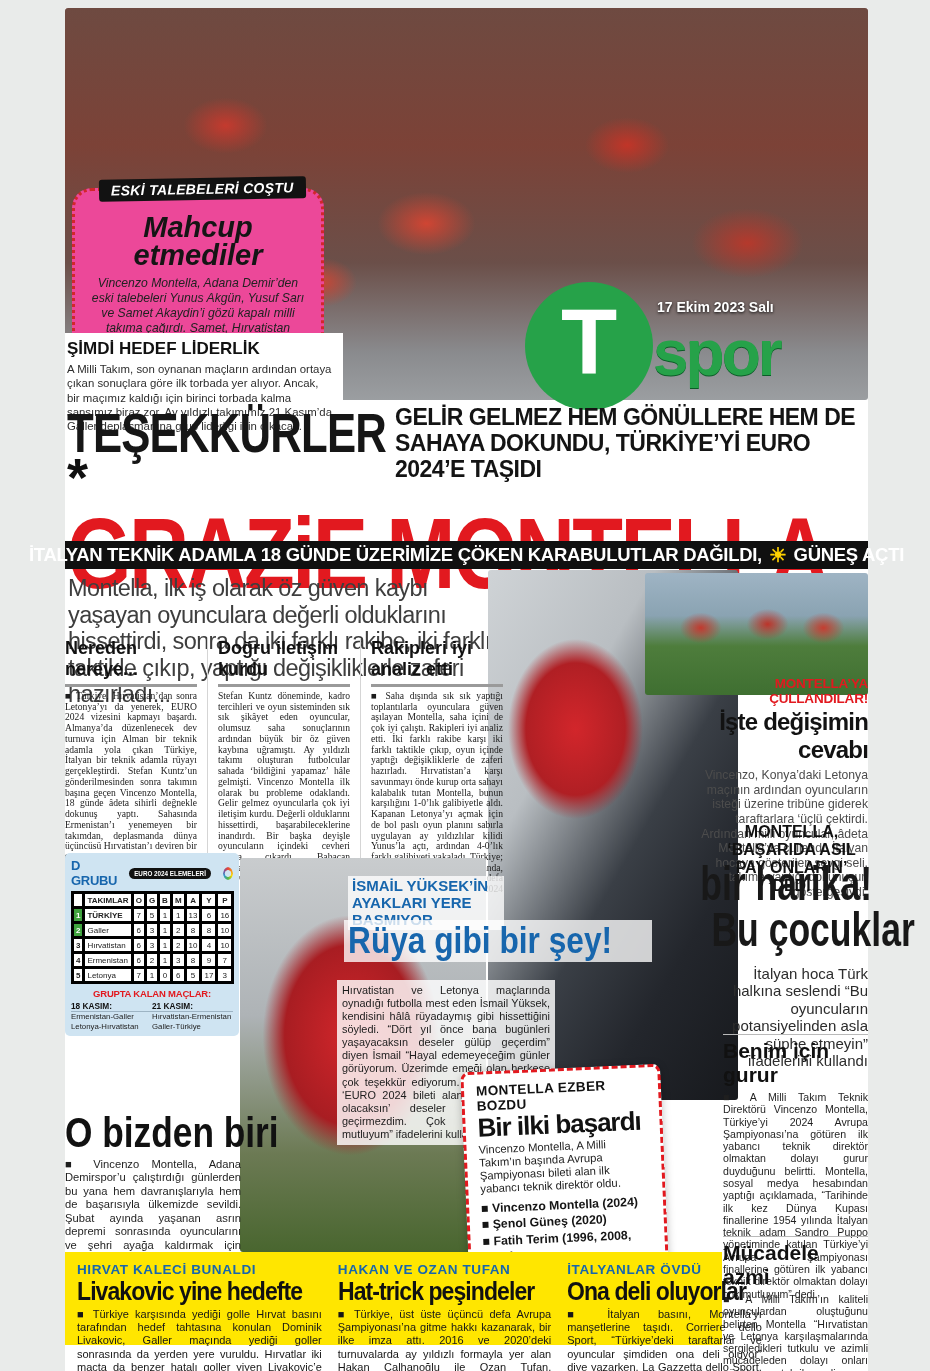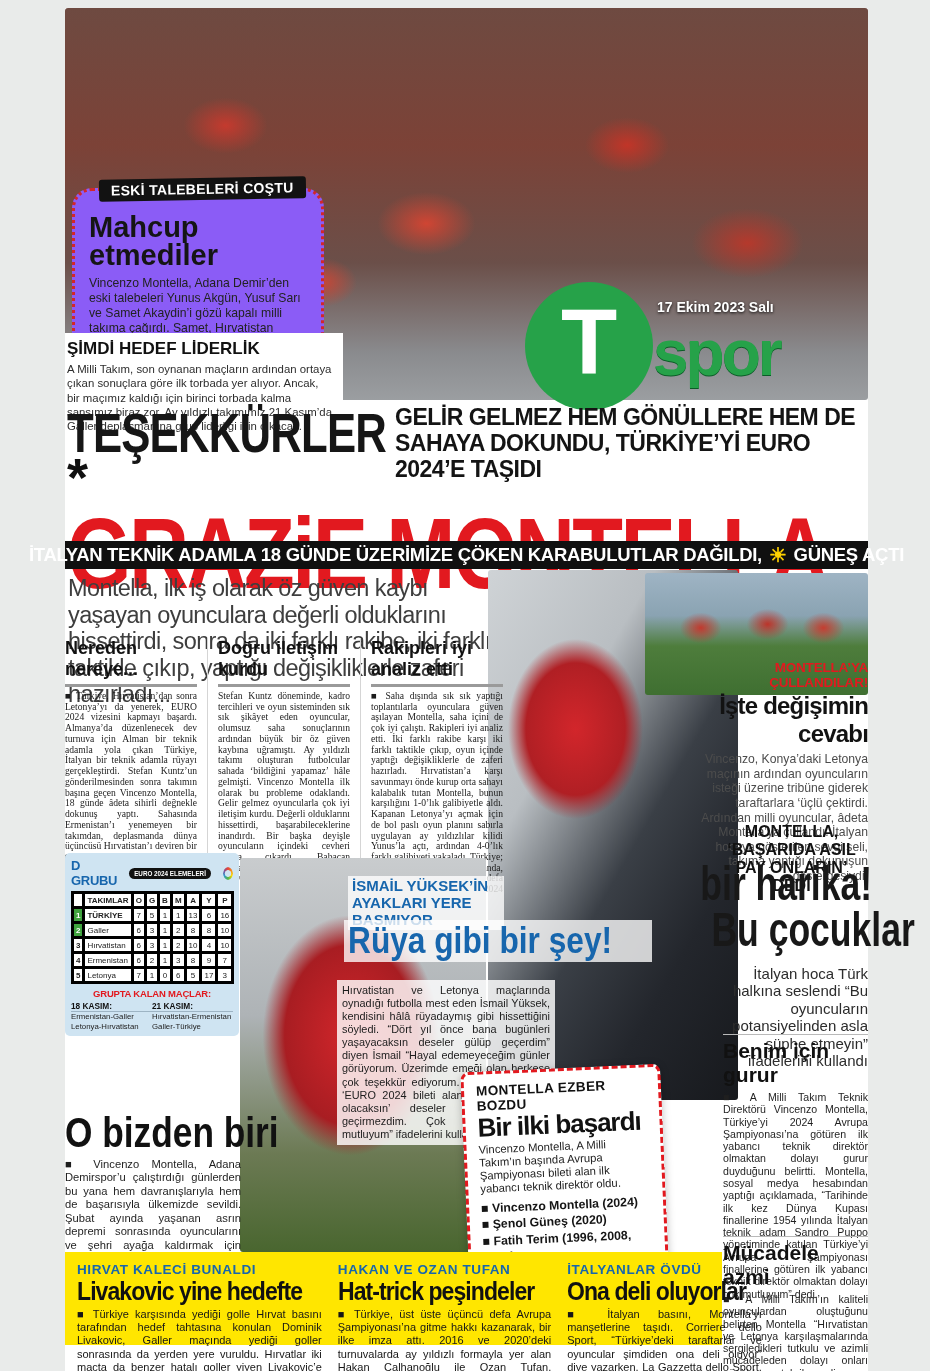--- a/index.html
+++ b/index.html
@@ -26,22 +26,22 @@
   .ph-ismail{background:
      radial-gradient(110px 150px at 45% 45%,#d2262b 0%,#a81d22 60%,transparent 80%),
      linear-gradient(180deg,#c9ccce 0%,#aeb3b6 40%,#6c7a54 75%,#49662f 100%);}
   .ph-training{background:
      radial-gradient(26px 20px at 30% 55%,#d8dce0 0%,transparent 70%),
      radial-gradient(26px 20px at 60% 50%,#cdd2d6 0%,transparent 70%),
      linear-gradient(180deg,#7f9a6b 0%,#55793c 55%,#3f672 100%);border-radius:10px;}
   .cond{display:inline-block;transform-origin:0 50%;white-space:nowrap;}
   .kicker-pill{position:absolute;background:#121212;color:#fff;font-weight:900;
      font-size:14px;padding:3px 12px;border-radius:3px;letter-spacing:.3px;transform:rotate(-1deg);}
-  .mahcup-box{position:absolute;background:#8b5cf6;border:3px dotted #d2262b;border-radius:20px;
-     padding:22px 14px 10px 14px;text-align:left;box-sizing:border-box;}
+  .mahcup-box{position:absolute;background:#ec4899;border:3px dotted #d2262b;border-radius:20px;
+     padding:22px 14px 10px 14px;text-align:center;box-sizing:border-box;font-style:italic;}
   .mahcup-title{font-size:29px;font-weight:900;line-height:.98;color:#151515;}
   .mahcup-body{margin-top:6px;font-size:12.2px;line-height:1.24;color:#222;font-weight:500;}
   .simdi{position:absolute;background:#fff;padding:6px 10px 6px 2px;box-sizing:border-box;}
   .simdi h3{margin:0 0 3px 0;font-size:17px;font-weight:900;color:#111;}
   .simdi p{margin:0;font-size:11.4px;line-height:1.25;color:#2d2d2d;font-weight:500;}
   .tcircle{position:absolute;width:128px;height:128px;border-radius:50%;background:#26a249;
      display:flex;align-items:center;justify-content:center;}
   .tcircle span{color:#fff;font-size:92px;font-weight:900;line-height:1;transform:translateY(-4px);}
   .spor{position:absolute;color:#26a249;font-size:64px;font-weight:900;letter-spacing:-3px;
      text-shadow:0 1px 0 #0b5c27;}
@@ -176,21 +176,21 @@
     <div class="col">
       <h3>Doğru iletişim kurdu</h3>
       <p>Stefan Kuntz döneminde, kadro tercihleri ve oyun sisteminden sık sık şikâyet eden oyuncular, olumsuz saha sonuçlarının ardından büyük bir öz güven kaybına uğramıştı. Ay yıldızlı takımı oluşturan futbolcular sahada ‘bildiğini yapamaz’ hâle gelmişti. Vincenzo Montella ilk olarak bu probleme odaklandı. Gelir gelmez oyuncularla çok iyi iletişim kurdu. Değerli olduklarını hissettirdi, başarabileceklerine inandırdı. Bir başka deyişle oyuncuların içindeki cevheri ortaya çıkardı. Babacan tavırlarıyla bir anda takımdaki havayı değiştirdi.</p>
     </div>
     <div class="col">
       <h3>Rakipleri iyi analiz etti</h3>
       <p>■ Saha dışında sık sık yaptığı toplantılarla oyunculara güven aşılayan Montella, saha içini de çok iyi çalıştı. Rakipleri iyi analiz etti. İki farklı rakibe karşı iki farklı taktikle çıkıp, oyun içinde yaptığı değişikliklerle de zaferi hazırladı. Hırvatistan’a karşı savunmayı önde kurup orta sahayı kalabalık tutan Montella, bunun karşılığını 1-0’lık galibiyetle aldı. Kapanan Letonya’yı açmak için de bol paslı oyun planını sabırla uygulayan ay yıldızlılar kilidi Yunus’la açtı, ardından 4-0’lık farklı galibiyeti yakaladı. Türkiye; Hırvatları deplasmanda, Letonya’yı da içeride ilk defa yenmeyi başararak EURO 2024 biletini cebine koydu.</p>
     </div>
   </div>
 
-  <div class="cull" style="left:635px;top:652px;width:168px;">
+  <div class="cull" style="left:635px;top:668px;width:168px;">
     <div class="k">MONTELLA’YA ÇULLANDILAR!</div>
     <div class="t">İşte değişimin cevabı</div>
     <div class="b">Vincenzo, Konya’daki Letonya maçının ardından oyuncuların isteği üzerine tribüne giderek taraftarlara ‘üçlü çektirdi. Ardından milli oyuncular, âdeta Montella’ya çullandı. İtalyan hocaya gösterilen sevgi seli, takıma yaptığı dokunuşun göstergesiydi.</div>
   </div>
 
   <div class="harika-k" style="left:650px;top:815px;width:153px;">MONTELLA, ‘BAŞARIDA ASIL PAY ONLARIN’ DEDİ</div>
   <div class="harika-t" style="left:575px;top:853px;width:228px;font-size:48px;">
     <div><span class="cond" style="transform:scaleX(.74);">bir harika!</span></div>
     <div><span class="cond" style="transform:scaleX(.74);">Bu çocuklar</span></div>
   </div>

